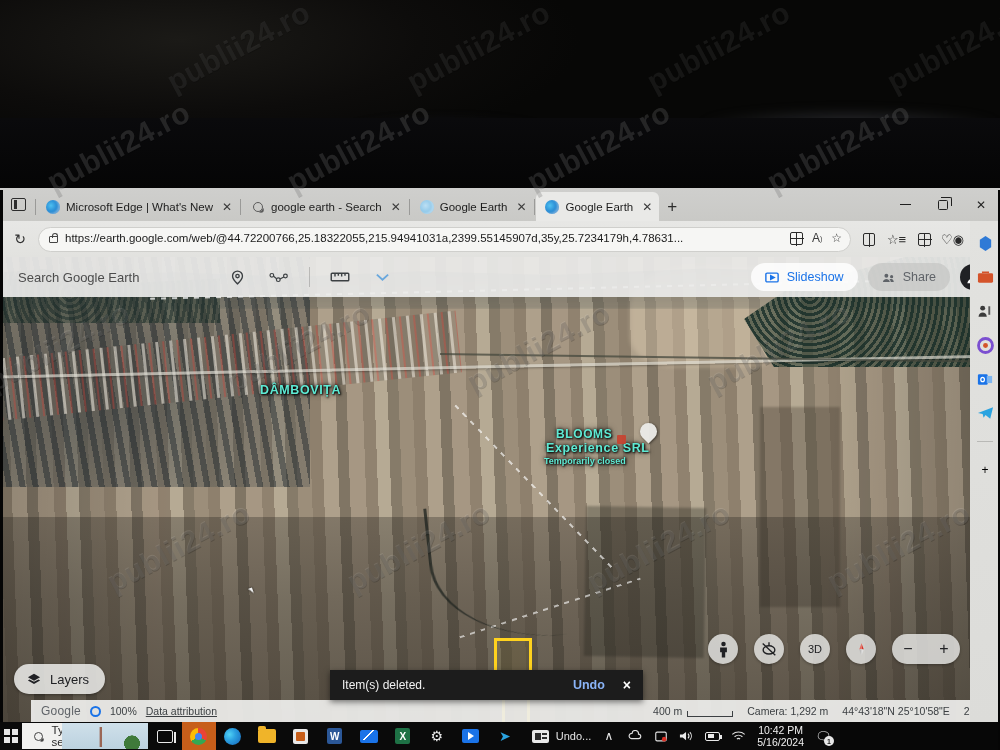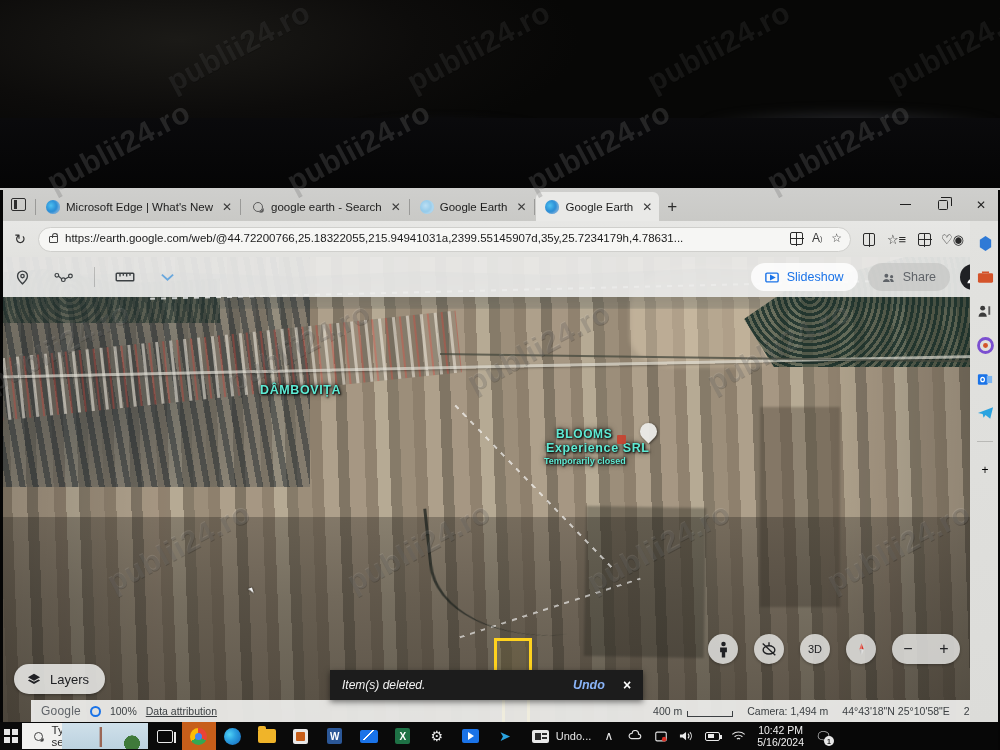--- a/index.html
+++ b/index.html
@@ -329,21 +329,20 @@
     box-shadow: 0 1px 3px rgba(0,0,0,.35);
   }
 
   
   .snackbar {
     position: absolute; left: 330px; bottom: 22px; width: 313px; height: 30px;
     background: #1c1c1c; color: #f1f1f1; z-index: 14;
     display: flex; align-items: center; padding: 0 12px;
     font-size: 12px;
     box-shadow: 0 2px 6px rgba(0,0,0,.5);
-    font-style: italic;
   }
   .snackbar .undo { margin-left: auto; color: #8ab4f8; font-size: 12.5px; font-weight: 600; }
   .snackbar .closex { margin-left: 18px; font-size: 14px; color: #fff; font-weight: 700; }
 
   
   .map-ctrls {
     position: absolute; right: 40px; bottom: 58px; display: flex; align-items: center; gap: 16px; z-index: 12;
   }
   .rbtn {
     width: 30px; height: 30px; border-radius: 50%;
@@ -594,20 +593,23 @@
         <div class="map-label" id="lbl-blooms3">Temporarily closed</div>
         <div class="poi-red"></div>
         <div class="poi-pin">
             <div class="head"></div>
           </div>
 
         <div class="cursor-arrow"></div>
       </div>
 
       <div class="ge-topbar">
+        <div class="ge-search">
+          <span>Search Google Earth</span>
+        </div>
         <div class="ge-tools">
           <div class="ge-tool">
             <svg width="17" height="17" viewBox="0 0 24 24" fill="none" stroke="#3c4043" stroke-width="1.9">
               <path d="M12 21s7-6.2 7-11a7 7 0 10-14 0c0 4.8 7 11 7 11z"></path>
                 <circle cx="12" cy="10" r="2.4"></circle>
             </svg>
           </div>
           <div class="ge-tool">
             <svg width="20" height="15" viewBox="0 0 28 16" fill="none" stroke="#3c4043" stroke-width="1.7">
               <circle cx="4" cy="5" r="2.6"></circle>
@@ -702,21 +704,21 @@
           <span class="goog-logo">Google</span>
           <span class="circle-ring"></span>
           <span>100%</span>
           <span class="attrib">Data attribution</span>
         </div>
         <div class="right">
           <span class="scalebar">
             <span>400 m</span>
             <span class="bar"></span>
           </span>
-          <span>Camera: 1,494 m</span>
+          <span>Camera: 1,292 m</span>
           <span>44°43'18"N 25°10'58"E</span>
           <span>215 m</span>
           <span class="gear">
             <svg width="13" height="13" viewBox="0 0 16 16" fill="none" stroke="#3c4043" stroke-width="1.4">
               <circle cx="8" cy="8" r="2.3"></circle>
               <path d="M8 1.4v2M8 12.6v2M1.4 8h2M12.6 8h2M3.4 3.4l1.4 1.4M11.2 11.2l1.4 1.4M12.6 3.4l-1.4 1.4M4.8 11.2l-1.4 1.4"></path>
             </svg>
           </span>
         </div>
       </div>

